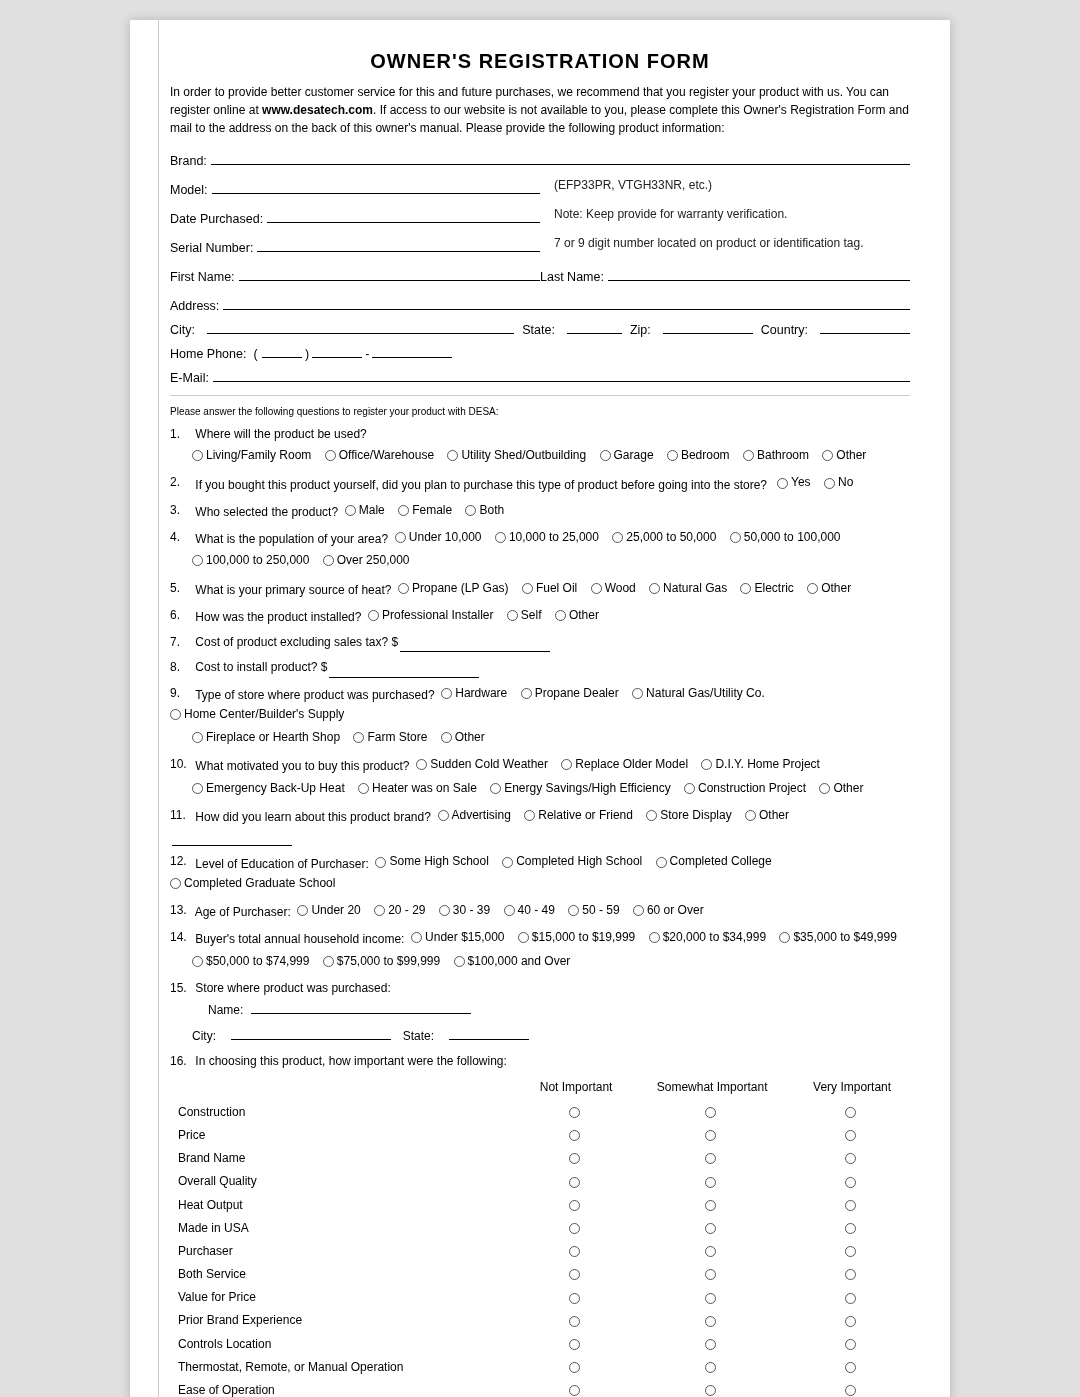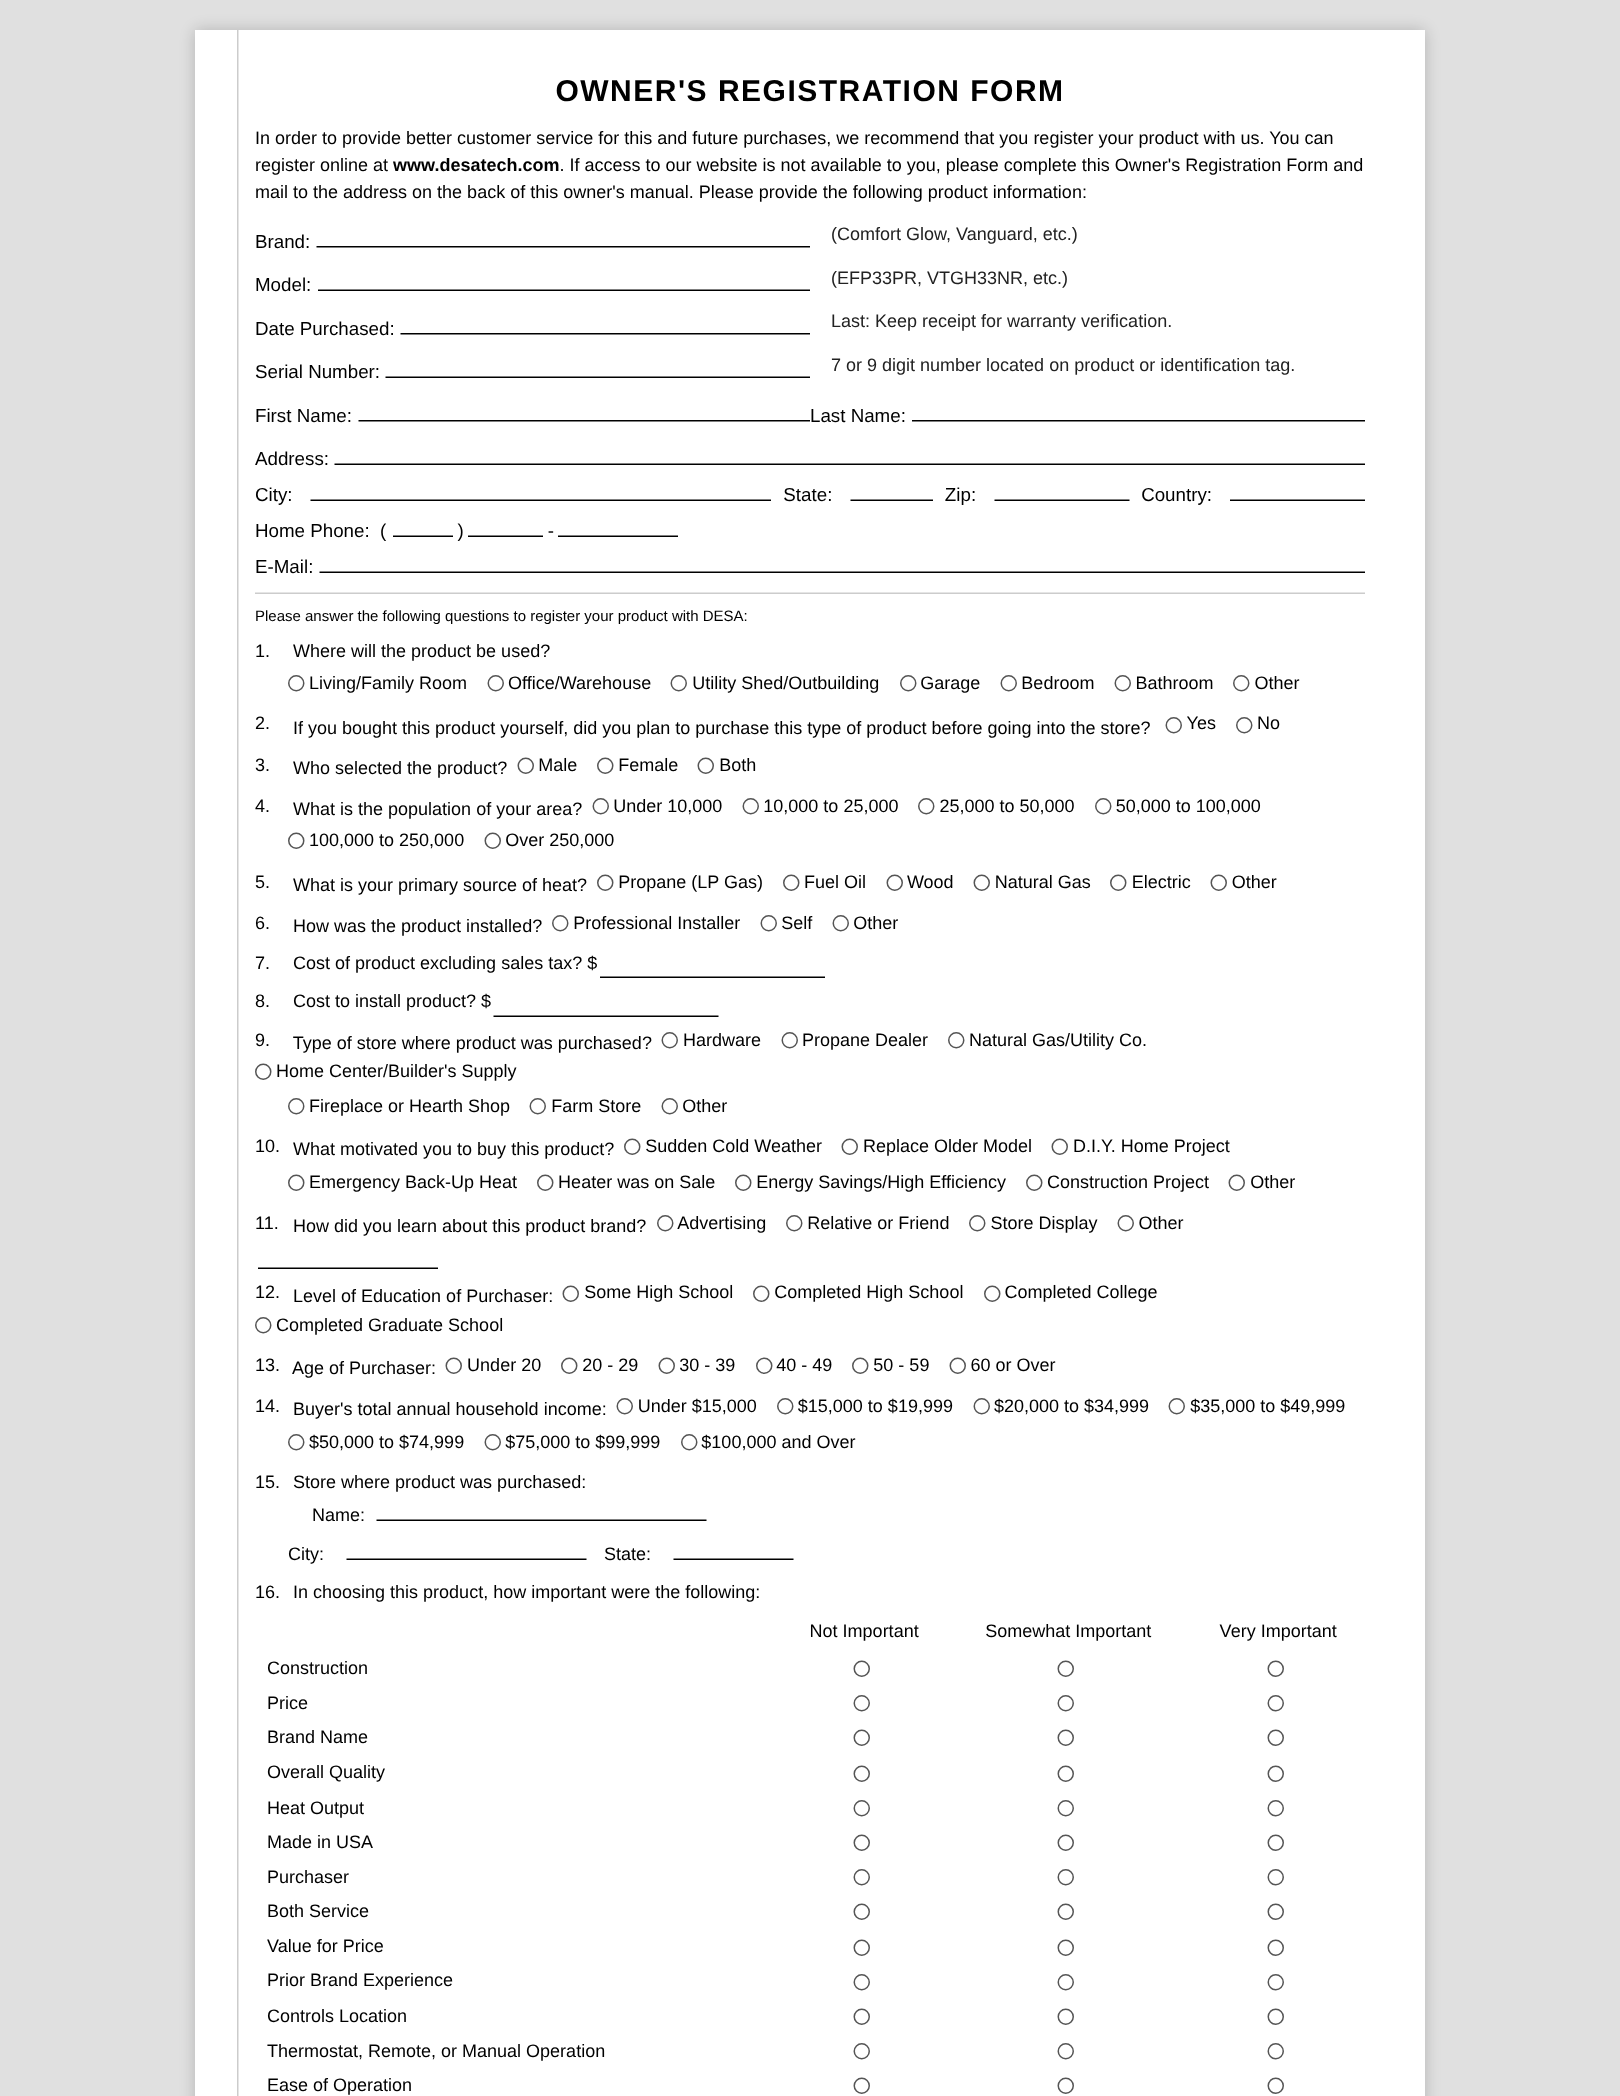--- a/index.html
+++ b/index.html
@@ -223,42 +223,39 @@
     In order to provide better customer service for this and future purchases, we recommend that you register your product with us.
     You can register online at <strong>www.desatech.com</strong>.
     If access to our website is not available to you, please complete this Owner's Registration Form and mail to the address on the back of this owner's manual. Please provide the following product information:
   </p>
 
   <div class="two-col">
     <div class="field-row">
       <span class="field-label">Brand:</span>
       <span class="field-line"></span>
     </div>
-    <div class="field-row">
-      <span class="field-note">(Comfort Glow, Vanguard, etc.)</span>
-    </div>
   </div>
 
   <div class="two-col">
     <div class="field-row">
       <span class="field-label">Model:</span>
       <span class="field-line"></span>
     </div>
     <div class="field-row">
       <span class="field-note">(EFP33PR, VTGH33NR, etc.)</span>
     </div>
   </div>
 
   <div class="two-col">
     <div class="field-row">
       <span class="field-label">Date Purchased:</span>
       <span class="field-line"></span>
     </div>
     <div class="field-row">
-      <span class="field-note">Last: Keep receipt for warranty verification.</span>
+      <span class="field-note">Note: Keep provide for warranty verification.</span>
     </div>
   </div>
 
   <div class="two-col">
     <div class="field-row">
       <span class="field-label">Serial Number:</span>
       <span class="field-line"></span>
     </div>
     <div class="field-row">
       <span class="field-note">7 or 9 digit number located on product or identification tag.</span>

